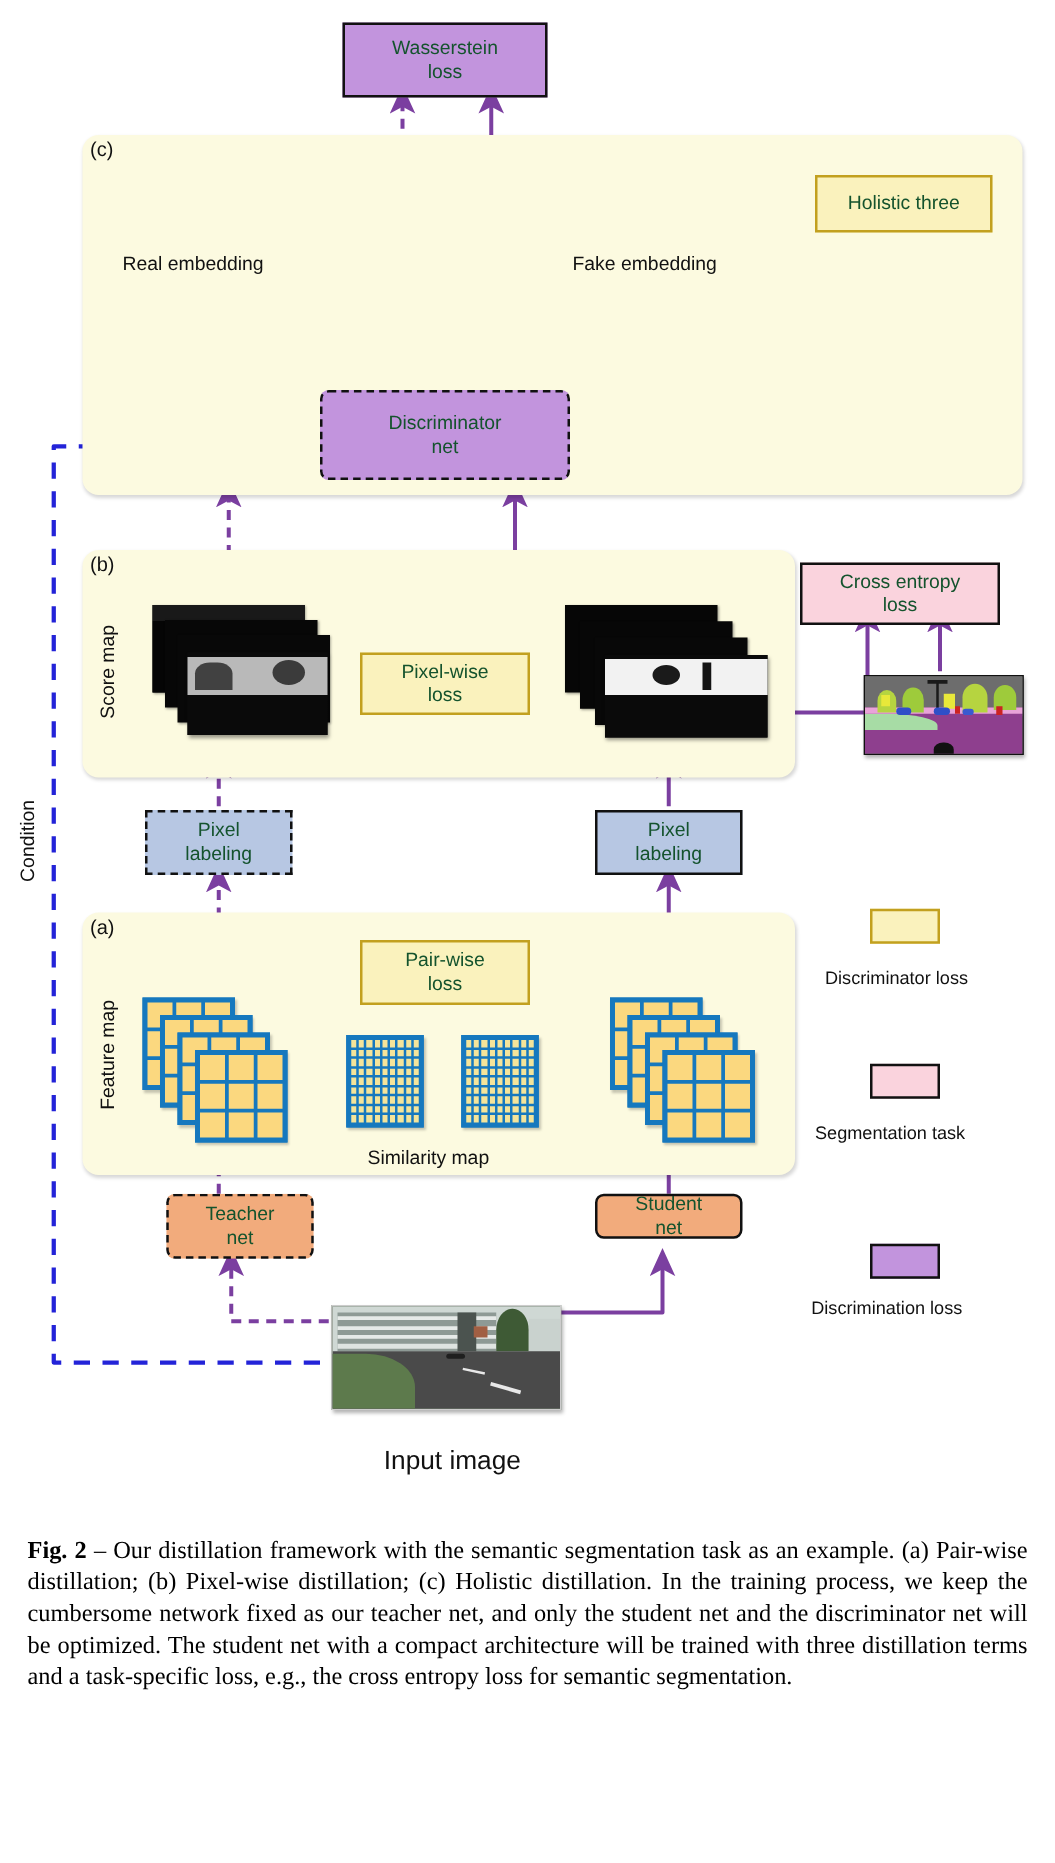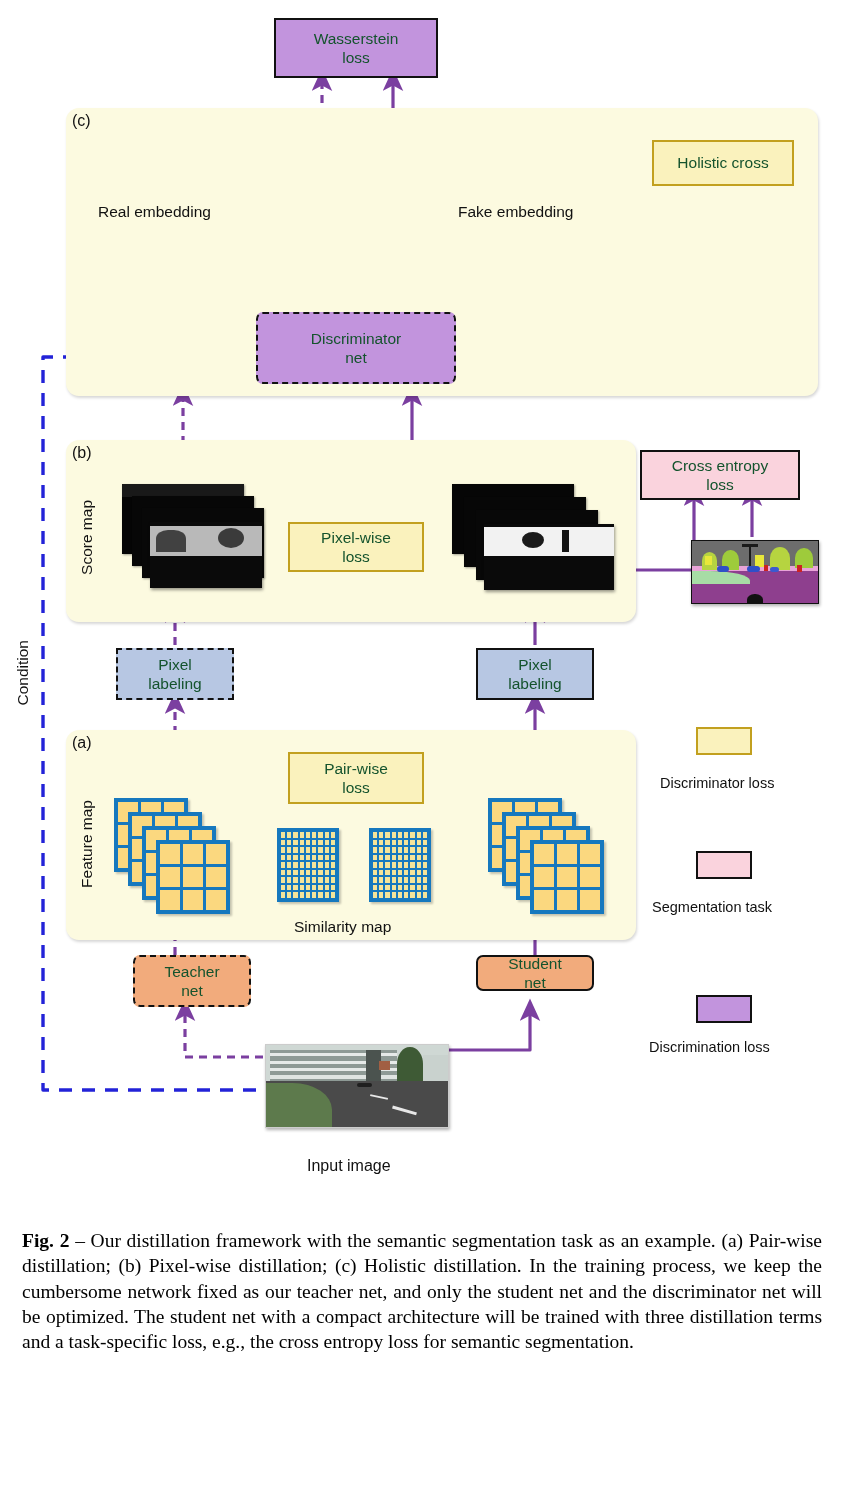--- a/index.html
+++ b/index.html
@@ -150,21 +150,21 @@
   <div class="panel-tag" style="left:72px;top:112px;">(c)</div>
   <div class="panel-tag" style="left:72px;top:444px;">(b)</div>
   <div class="panel-tag" style="left:72px;top:734px;">(a)</div>
 
   <div class="box box-purple" style="left:274px;top:18px;width:164px;height:60px;">
     <span style="white-space:pre-line;">Wasserstein
 loss</span>
   </div>
 
   <div class="box box-yellow" style="left:652px;top:140px;width:142px;height:46px;">
-    <span style="white-space:pre-line;">Holistic cross</span>
+    <span style="white-space:pre-line;">Holistic three</span>
   </div>
 
   <div class="box box-purple rounded dashedbox" style="left:256px;top:312px;width:200px;height:72px;">
     <span style="white-space:pre-line;">Discriminator
 net</span>
   </div>
 
   <div class="txt" style="left:98px;top:203px;">Real embedding</div>
   <div class="txt" style="left:458px;top:203px;">Fake embedding</div>
 
@@ -527,21 +527,21 @@
     <div style="position:absolute;left:55%;top:6%;width:8%;height:38%;background:#4b534f;"></div>
     <div style="position:absolute;left:62%;top:20%;width:6%;height:10%;background:#a15f43;"></div>
     <div style="position:absolute;left:72%;top:2%;width:14%;height:42%;background:#3e5a35;border-radius:50% 50% 0 0;"></div>
     <div style="position:absolute;left:86%;top:12%;width:14%;height:34%;background:#c9d2ce;"></div>
     <div style="position:absolute;left:0;top:44%;width:100%;height:56%;background:#4a4a4a;"></div>
     <div style="position:absolute;left:0;top:46%;width:36%;height:54%;background:#5d7a4c;border-radius:0 60% 0 0;"></div>
     <div style="position:absolute;left:57%;top:62%;width:10%;height:3%;background:#e8e8e8;transform:rotate(12deg);"></div>
     <div style="position:absolute;left:69%;top:78%;width:14%;height:3.5%;background:#e8e8e8;transform:rotate(16deg);"></div>
     <div style="position:absolute;left:50%;top:46%;width:8%;height:5%;background:#1f1f1f;border-radius:2px;"></div>
   </div>
-  <div class="txt" style="left:307px;top:1157px;font-size:16px;">Input image</div>
+  <div class="txt" style="left:307px;top:1157px;font-size:21px;">Input image</div>
 
   <div class="vtxt" style="left:14px;top:640px;">Condition</div>
 
   <div class="legend-sw" style="left:696px;top:727px;background:#faf2bd;border:2.5px solid #c2a01f;"></div>
   <div class="legend-lb" style="left:660px;top:775px;">Discriminator loss</div>
 
   <div class="legend-sw" style="left:696px;top:851px;background:#fad3dd;border:2.5px solid #111;"></div>
   <div class="legend-lb" style="left:652px;top:899px;">Segmentation task</div>
 
   <div class="legend-sw" style="left:696px;top:995px;background:#c294dd;border:2.5px solid #111;"></div>

